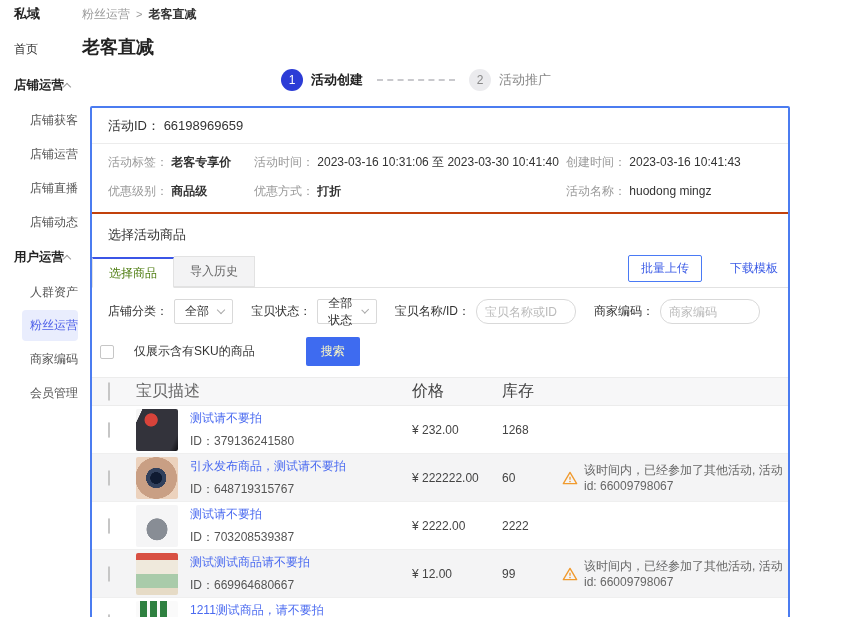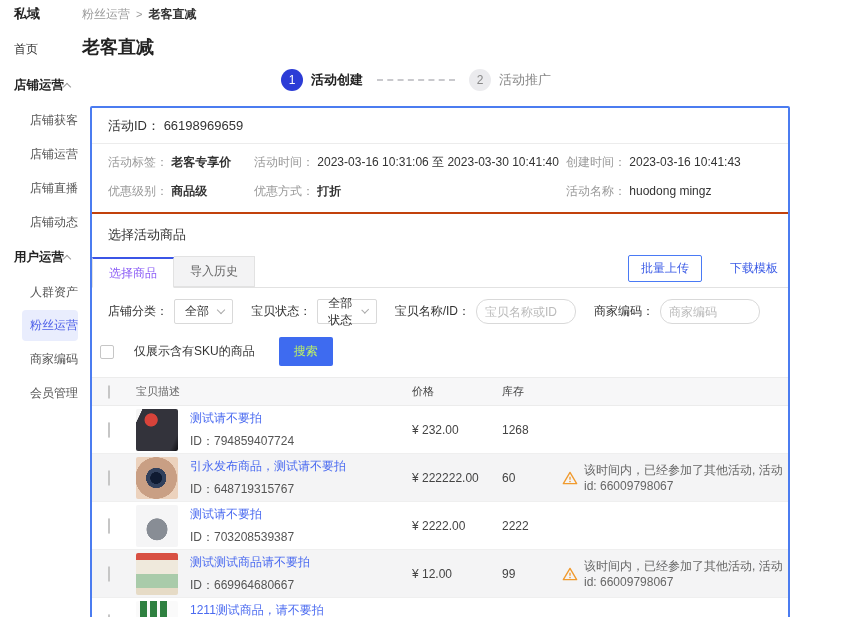--- a/index.html
+++ b/index.html
@@ -50,21 +50,21 @@
     display:grid; grid-template-columns:146px 312px 1fr; row-gap:12px; }
   .f-label { color:#9a9a9a; }
   .f-value { color:#333; }
   .f-strong .f-value { font-weight:bold; }
   .sec-title { padding:12px 16px 11px; font-size:13px; color:#333; }
 
   
   .tabstrip { display:flex; align-items:flex-end; border-bottom:1px solid #e2e2e2; padding:0 10px 0 0; }
   .tab { height:31px; padding:0 16px; display:flex; align-items:center; font-size:12px;
     border:1px solid #e2e2e2; cursor:pointer; }
-  .tab.active { background:#fff; color:#8b5cf6; border-top:2px solid #3b55e6; border-bottom:1px solid #fff;
+  .tab.active { background:#fff; color:#4d7c0f; border-top:2px solid #3b55e6; border-bottom:1px solid #fff;
     margin-bottom:-1px; }
   .tab.inactive { background:#f3f3f4; color:#666; border-left:none; }
   .strip-right { margin-left:auto; display:flex; align-items:center; gap:28px; padding-bottom:5px; }
   .btn-outline { border:1px solid #4a7af5; color:#3b5be6; background:#fff; font-size:12px;
     padding:4px 12px; border-radius:2px; cursor:pointer; }
   .link-blue { color:#3b5be6; font-size:12px; cursor:pointer; }
 
   
   .filters { display:flex; align-items:center; padding:11px 16px 0; font-size:12px; gap:6px; flex-wrap:nowrap; }
   .flt-label { color:#333; white-space:nowrap; }
@@ -73,26 +73,26 @@
     margin-right:12px; background:#fff; }
   .caret-down { width:6px; height:6px; border-left:1.2px solid #aaa; border-top:1.2px solid #aaa;
     transform:rotate(225deg); margin-top:-3px; }
   .tinput { width:100px; height:25px; border:1px solid #d9d9d9; border-radius:12px; padding:0 8px;
     font-size:12px; margin-right:12px; color:#333; font-family:inherit; }
   .tinput::placeholder { color:#bbb; }
 
   .sku-row { display:flex; align-items:center; padding:13px 8px 11px; font-size:12px; gap:20px; }
   .cb { width:14px; height:14px; border:1px solid #c6c6c6; border-radius:2px; background:#fff;
     flex:none; cursor:pointer; }
-  .btn-primary { background:#3e6bf0; color:#bef264; border:none; font-size:12px; padding:6px 15px;
-    border-radius:2px; margin-left:4px; cursor:pointer; font-family:inherit; }
+  .btn-primary { background:#3e6bf0; color:#fef9c3; border:none; font-size:12px; padding:6px 15px;
+    border-radius:2px; margin-left:31px; cursor:pointer; font-family:inherit; }
 
   
   .thead { display:flex; align-items:center; background:#f7f7f8; border-top:1px solid #ececec;
-    border-bottom:1px solid #ececec; height:29px; font-size:11px; color:#666; }
+    border-bottom:1px solid #ececec; height:29px; font-size:16px; color:#666; }
   .prow { display:flex; align-items:center; min-height:48px; border-bottom:1px solid #efefef;
     font-size:12px; }
   .prow.alt { background:#f4f4f5; }
   .col-check { width:44px; padding-left:16px; flex:none; }
   .col-desc { flex:0 0 276px; display:flex; align-items:center; gap:12px; min-width:0; }
   .col-price { flex:0 0 90px; color:#444; }
   .col-stock { flex:0 0 60px; color:#444; }
   .col-warn { flex:1; display:flex; align-items:center; gap:6px; color:#666; min-width:0; }
   .thumb { width:42px; height:42px; border-radius:2px; flex:none; background:#f0f0f0; cursor:pointer; }
   .thumb[data-thumb="phone"] { background:
@@ -235,21 +235,21 @@
           <div class="col-stock">库存</div>
           <div class="col-warn"></div>
         </div>
 
         <div class="prow">
           <div class="col-check"><span class="cb"></span></div>
           <div class="col-desc">
             <span class="thumb" data-thumb="phone"></span>
             <span class="dtext">
               <span class="dtitle">测试请不要拍</span>
-              <span class="did"><span>ID：</span><span>794859407724</span></span>
+              <span class="did"><span>ID：</span><span>379136241580</span></span>
             </span>
           </div>
           <div class="col-price">¥ 232.00</div>
           <div class="col-stock">1268</div>
           <div class="col-warn"></div>
         </div>
 
         <div class="prow alt">
           <div class="col-check"><span class="cb"></span></div>
           <div class="col-desc">

